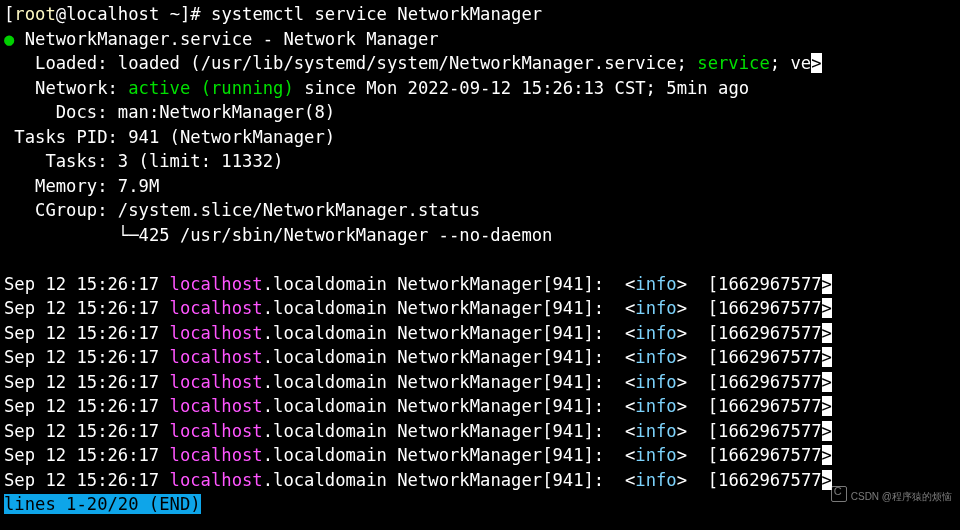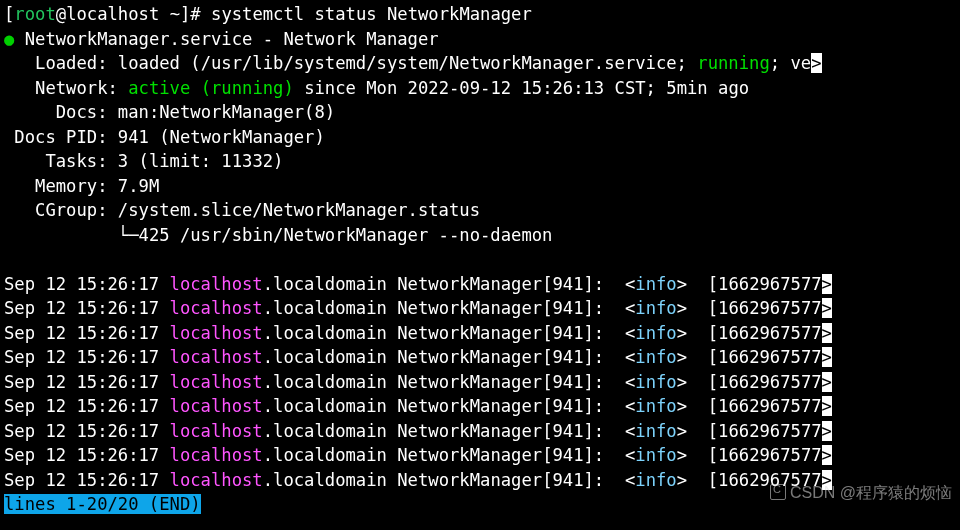--- a/index.html
+++ b/index.html
@@ -1,36 +1,36 @@
 <!DOCTYPE html>
 <html><head>
 <meta charset="utf-8">
 <style>
   html,body{margin:0;padding:0;background:#000;width:960px;height:530px;overflow:hidden}
   pre.term{margin:0;padding:2px 4px;font-family:"DejaVu Sans Mono","Menlo","Consolas",monospace;font-size:17.2px;line-height:24.5px;color:#fff;white-space:pre}
-  .red{color:#22c55e}
+  .red{color:#fef9c3}
   .grn{color:#00e000}
   .cy{color:#7dd3fc}
   .mag{color:#ff55ff}
   .bullet-grn{color:#00d000}
   .trunc{background:#fff;color:#000}
   .inv{background:#0ea5e9;color:#000}
-  .watermark{position:absolute;right:8px;bottom:26px;color:#ddd;font-family:sans-serif;font-size:16px;opacity:.55;pointer-events:none}
+  .watermark{position:absolute;right:8px;bottom:26px;color:#ddd;font-family:sans-serif;font-size:10px;opacity:.55;pointer-events:none}
   .logo{display:inline-block;width:14px;height:14px;border:1.5px solid #ddd;border-radius:2px;margin-right:4px;vertical-align:-2px;position:relative}
   .logo::after{content:"C";position:absolute;left:2px;top:-2px;font-size:11px;color:#ddd}
 </style>
 </head>
 <body>
 
-<pre class="term">[<span class="red">root</span>@<span>localhost</span> <span>~</span>]# <span>systemctl status NetworkManager</span>
+<pre class="term">[<span class="red">root</span>@<span>localhost</span> <span>~</span>]# <span>systemctl service NetworkManager</span>
 <span class="bullet-grn">●</span> <span>NetworkManager.service</span> - <span>Network Manager</span>
-   <span>Loaded:</span> <span>loaded (/usr/lib/systemd/system/NetworkManager.service; </span><span class="grn">running</span><span>; ve</span><span class="trunc">&gt;</span>
+   <span>Loaded:</span> <span>loaded (/usr/lib/systemd/system/NetworkManager.service; </span><span class="grn">service</span><span>; ve</span><span class="trunc">&gt;</span>
    <span>Network:</span> <span class="grn">active (running)</span><span> since Mon 2022-09-12 15:26:13 CST; 5min ago</span>
      <span>Docs:</span> <span>man:NetworkManager(8)</span>
- <span>Docs PID:</span> <span>941 (NetworkManager)</span>
+ <span>Tasks PID:</span> <span>941 (NetworkManager)</span>
     <span>Tasks:</span> <span>3 (limit: 11332)</span>
    <span>Memory:</span> <span>7.9M</span>
    <span>CGroup:</span> <span>/system.slice/NetworkManager.status</span>
            <span>└─</span><span>425 /usr/sbin/NetworkManager --no-daemon</span>
 
 <span><span>Sep 12 15:26:17</span> <span class="mag">localhost</span><span>.localdomain</span> <span>NetworkManager[941]:</span>  <span>&lt;</span><span class="cy">info</span><span>&gt;</span>  <span>[1662967577</span></span><span class="trunc">&gt;</span>
 <span><span>Sep 12 15:26:17</span> <span class="mag">localhost</span><span>.localdomain</span> <span>NetworkManager[941]:</span>  <span>&lt;</span><span class="cy">info</span><span>&gt;</span>  <span>[1662967577</span></span><span class="trunc">&gt;</span>
 <span><span>Sep 12 15:26:17</span> <span class="mag">localhost</span><span>.localdomain</span> <span>NetworkManager[941]:</span>  <span>&lt;</span><span class="cy">info</span><span>&gt;</span>  <span>[1662967577</span></span><span class="trunc">&gt;</span>
 <span><span>Sep 12 15:26:17</span> <span class="mag">localhost</span><span>.localdomain</span> <span>NetworkManager[941]:</span>  <span>&lt;</span><span class="cy">info</span><span>&gt;</span>  <span>[1662967577</span></span><span class="trunc">&gt;</span>
 <span><span>Sep 12 15:26:17</span> <span class="mag">localhost</span><span>.localdomain</span> <span>NetworkManager[941]:</span>  <span>&lt;</span><span class="cy">info</span><span>&gt;</span>  <span>[1662967577</span></span><span class="trunc">&gt;</span>

